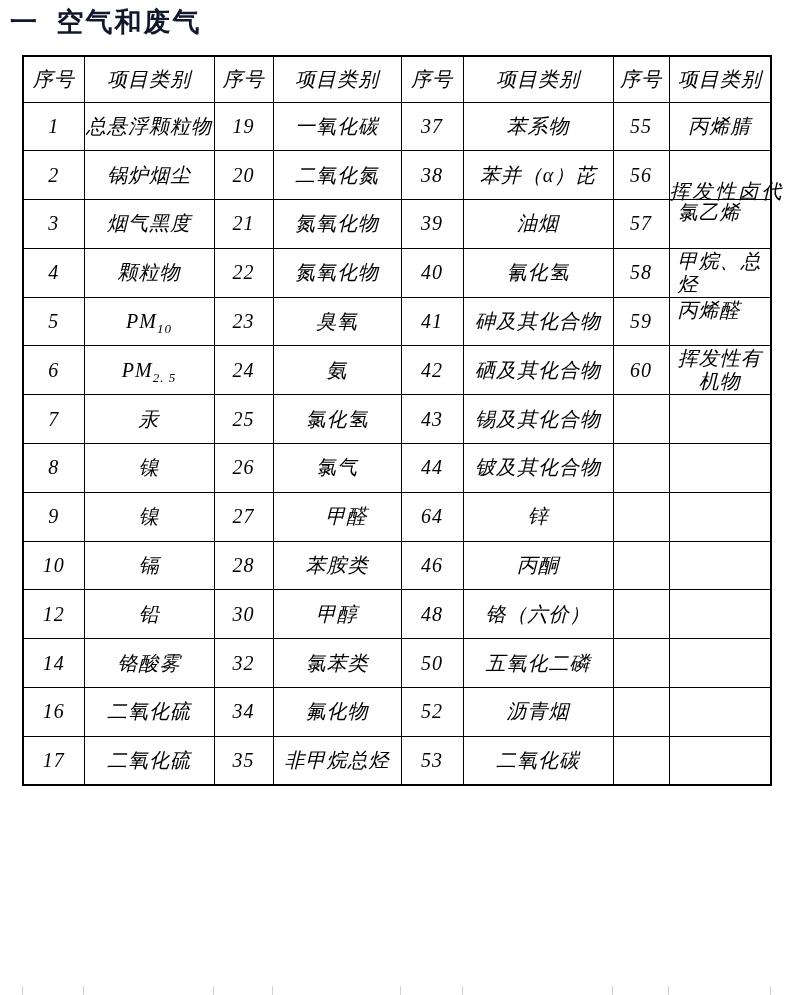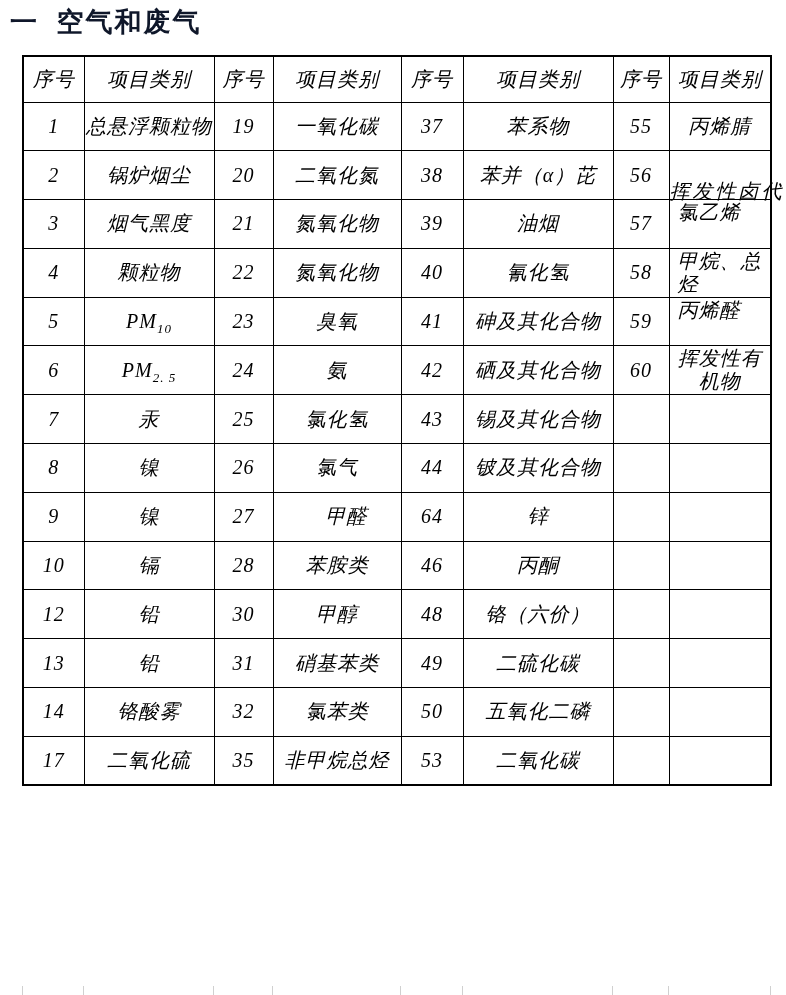--- a/index.html
+++ b/index.html
@@ -249,47 +249,47 @@
           <div class="inner">甲醇</div>
         </td>
         <td class="no" style="border-color: rgb(0, 0, 0);">48</td>
         <td class="cat" style="border-color: rgb(0, 0, 0);">
           <div class="inner">铬（六价）</div>
         </td>
         <td class="no" style="border-color: rgb(0, 0, 0);"></td>
         <td class="cat" style="border-color: rgb(0, 0, 0);"></td>
       </tr>
       <tr>
-        <td class="no" style="border-color: rgb(0, 0, 0);">13</td>
-        <td class="cat" style="border-color: rgb(0, 0, 0);">
-          <div class="inner">铅</div>
-        </td>
-        <td class="no" style="border-color: rgb(0, 0, 0);">31</td>
-        <td class="cat" style="border-color: rgb(0, 0, 0);">
-          <div class="inner">硝基苯类</div>
-        </td>
-        <td class="no" style="border-color: rgb(0, 0, 0);">49</td>
-        <td class="cat" style="border-color: rgb(0, 0, 0);">
-          <div class="inner">二硫化碳</div>
-        </td>
-        <td class="no" style="border-color: rgb(0, 0, 0);"></td>
-        <td class="cat" style="border-color: rgb(0, 0, 0);"></td>
-      </tr>
-      <tr>
         <td class="no" style="border-color: rgb(0, 0, 0);">14</td>
         <td class="cat" style="border-color: rgb(0, 0, 0);">
           <div class="inner">铬酸雾</div>
         </td>
         <td class="no" style="border-color: rgb(0, 0, 0);">32</td>
         <td class="cat" style="border-color: rgb(0, 0, 0);">
           <div class="inner">氯苯类</div>
         </td>
         <td class="no" style="border-color: rgb(0, 0, 0);">50</td>
         <td class="cat" style="border-color: rgb(0, 0, 0);">
           <div class="inner">五氧化二磷</div>
+        </td>
+        <td class="no" style="border-color: rgb(0, 0, 0);"></td>
+        <td class="cat" style="border-color: rgb(0, 0, 0);"></td>
+      </tr>
+      <tr>
+        <td class="no" style="border-color: rgb(0, 0, 0);">16</td>
+        <td class="cat" style="border-color: rgb(0, 0, 0);">
+          <div class="inner">二氧化硫</div>
+        </td>
+        <td class="no" style="border-color: rgb(0, 0, 0);">34</td>
+        <td class="cat" style="border-color: rgb(0, 0, 0);">
+          <div class="inner">氟化物</div>
+        </td>
+        <td class="no" style="border-color: rgb(0, 0, 0);">52</td>
+        <td class="cat" style="border-color: rgb(0, 0, 0);">
+          <div class="inner">沥青烟</div>
         </td>
         <td class="no" style="border-color: rgb(0, 0, 0);"></td>
         <td class="cat" style="border-color: rgb(0, 0, 0);"></td>
       </tr>
       <tr>
         <td class="no" style="border-color: rgb(0, 0, 0);">17</td>
         <td class="cat" style="border-color: rgb(0, 0, 0);">
           <div class="inner">二氧化硫</div>
         </td>
         <td class="no" style="border-color: rgb(0, 0, 0);">35</td>

